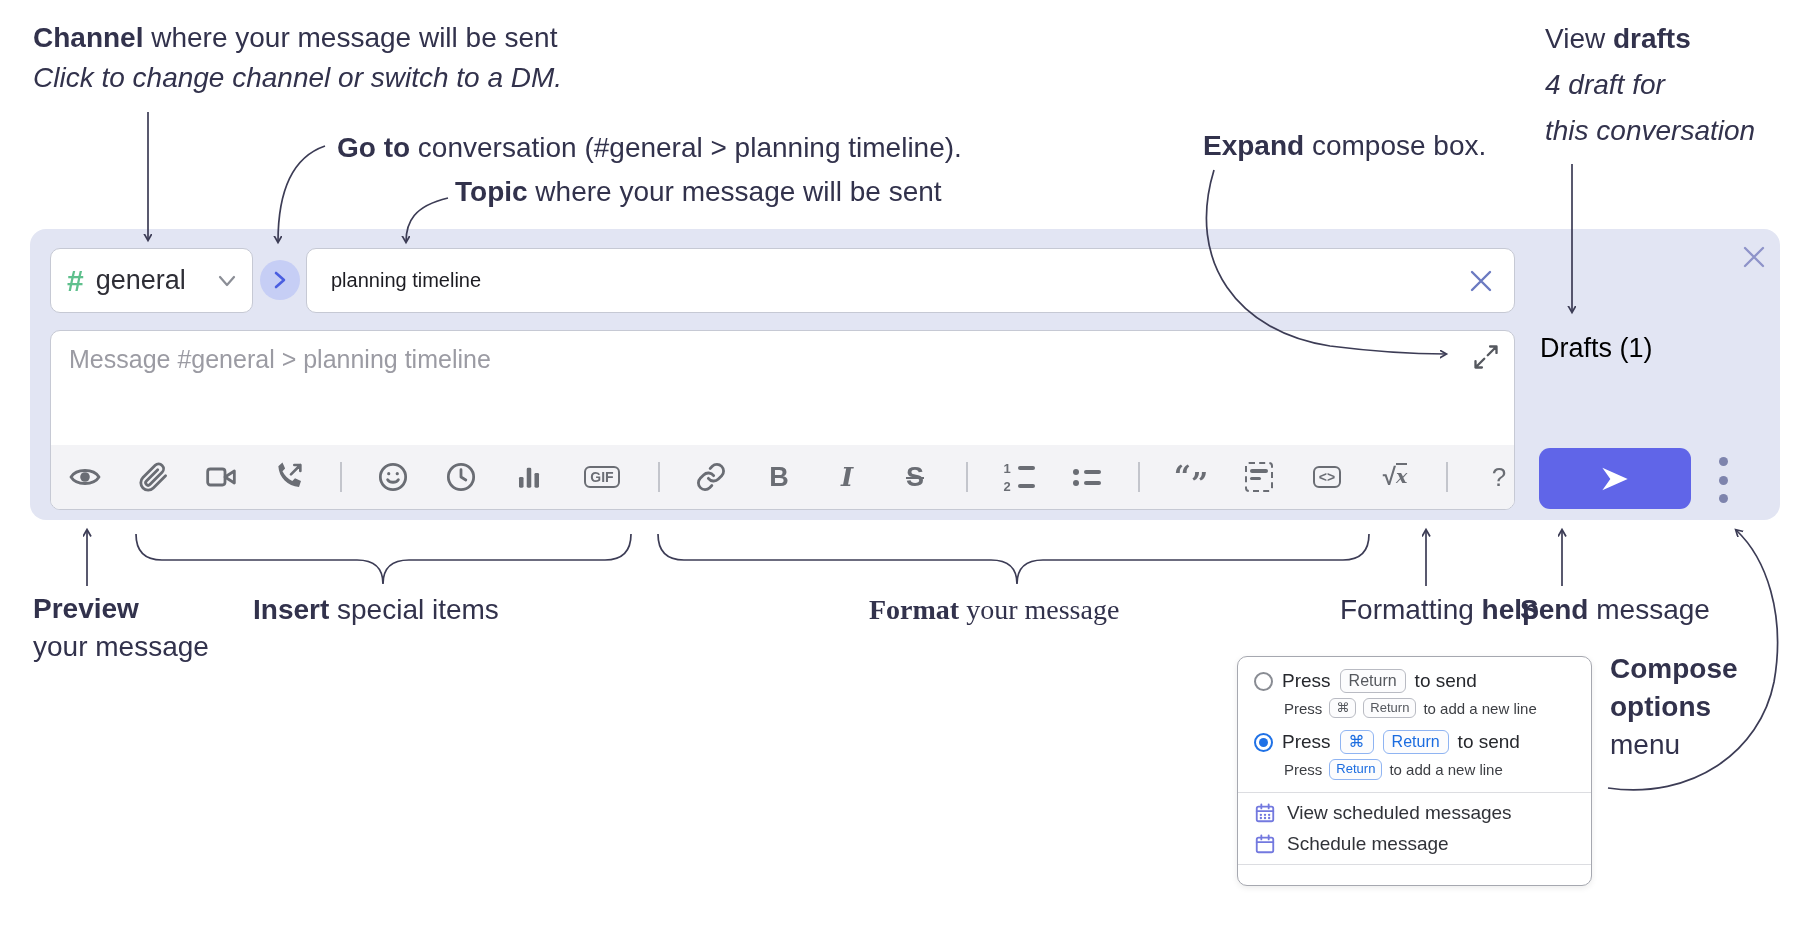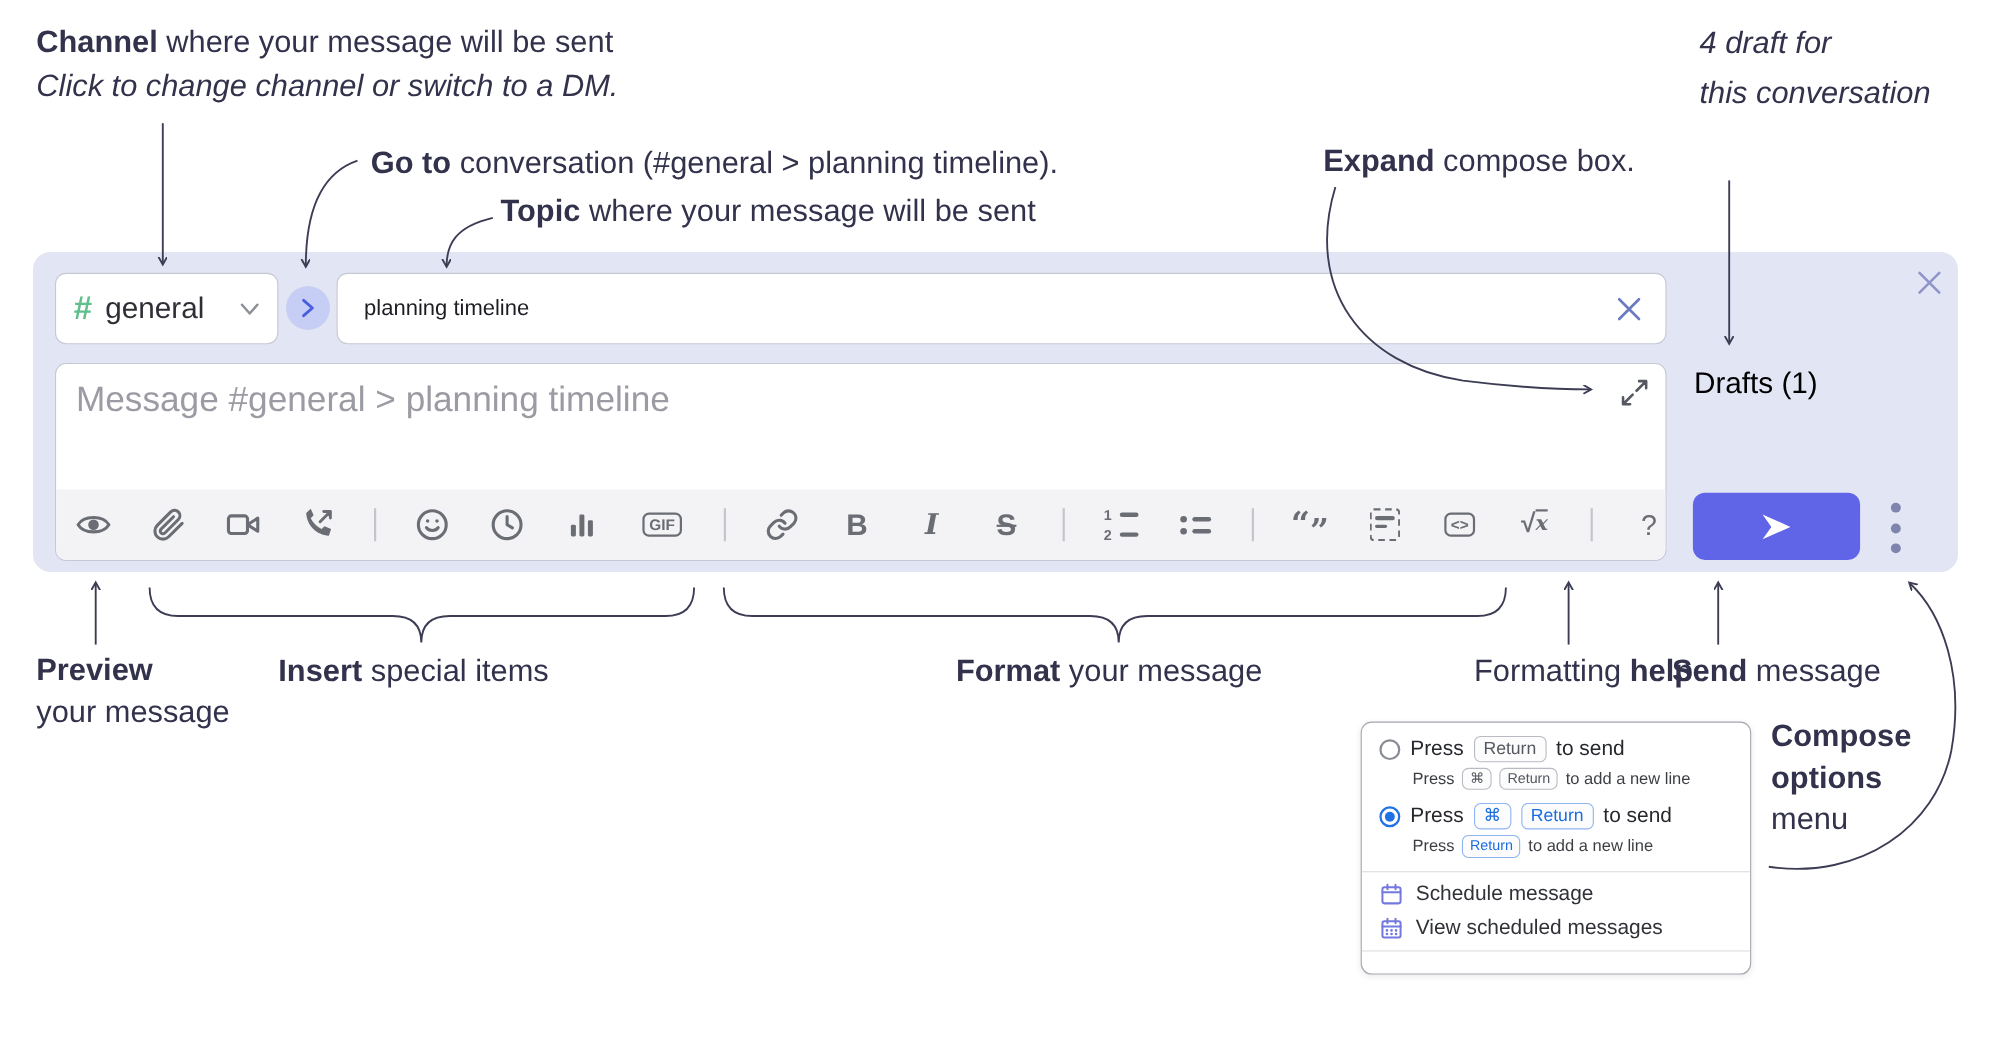--- a/index.html
+++ b/index.html
@@ -19,21 +19,21 @@
   #channel-name{font-size:27px;color:#2e2e36;flex:1;}
   #goto-circle{position:absolute;left:230px;top:31px;width:40px;height:40px;border-radius:50%;
                background:#c6cef5;display:flex;align-items:center;justify-content:center;}
   #topic-box{left:276px;top:19px;width:1209px;height:65px;}
   #topic-input{position:absolute;left:0;top:0;width:100%;height:100%;border:none;outline:none;background:transparent;
                font-family:inherit;font-size:20px;color:#1c1c22;padding:0 60px 0 24px;box-sizing:border-box;}
   #topic-clear{position:absolute;right:18px;top:17px;width:30px;height:30px;cursor:pointer;}
   #compose-close{position:absolute;left:1710px;top:14px;width:28px;height:28px;cursor:pointer;}
   #message-box{left:20px;top:101px;width:1465px;height:180px;}
   #message-input{position:absolute;left:0;top:0;width:100%;height:112px;border:none;outline:none;resize:none;background:transparent;
-                 font-family:inherit;font-size:32px;color:#1c1c22;padding:14px 56px 0 18px;box-sizing:border-box;}
+                 font-family:inherit;font-size:25px;color:#1c1c22;padding:14px 56px 0 18px;box-sizing:border-box;}
   #message-input::placeholder{color:#9b9ba3;opacity:1;}
   #expand-btn{position:absolute;right:14px;top:12px;width:28px;height:28px;cursor:pointer;}
   #toolbar{position:absolute;left:0;right:0;bottom:0;height:64px;background:#f3f3f6;
            border-radius:0 0 9px 9px;display:flex;align-items:center;gap:34px;padding-left:17px;overflow:hidden;}
   .ticon{width:34px;height:34px;display:flex;align-items:center;justify-content:center;color:#6a6d74;flex:0 0 auto;cursor:pointer;position:relative;}
   .tdiv{width:2px;height:30px;background:#c3c5cc;flex:0 0 auto;}
   svg.ic{width:32px;height:32px;stroke:#6a6d74;stroke-width:2.1;fill:none;stroke-linecap:round;stroke-linejoin:round;}
   .tb-text{font-size:27px;font-weight:700;color:#6a6d74;}
   .tb-italic{font-family:"DejaVu Serif","Liberation Serif",serif;font-style:italic;font-weight:700;font-size:26px;}
   .tb-strike{text-decoration:line-through;}
@@ -90,34 +90,35 @@
 
 <div class="ann" style="left:455px;top:172px;">
   <b>Topic</b><span> where your message will be sent</span>
 </div>
 
 <div class="ann" style="left:1203px;top:126px;">
   <b>Expand</b><span> compose box.</span>
 </div>
 
 <div class="ann" style="left:1545px;top:16px;line-height:46px;">
+  <div><span>View </span><b>drafts</b></div>
   <div class="it">4 draft for</div>
   <div class="it">this conversation</div>
 </div>
 
 <div class="ann tight" style="left:33px;top:590px;">
   <div><b>Preview</b></div>
   <div>your message</div>
 </div>
 
 <div class="ann" style="left:253px;top:590px;">
   <b>Insert</b><span> special items</span>
 </div>
 
-<div class="ann" style="left:869px;top:590px;">
+<div class="ann" style="left:869px;top:590px;font-family:Liberation Serif, serif;">
   <b>Format</b><span> your message</span>
 </div>
 
 <div class="ann" style="left:1292px;top:590px;margin-left:48px;">
   <span>Formatting </span><b>help</b>
 </div>
 
 <div class="ann" style="left:1520px;top:590px;">
   <b>Send</b><span> message</span>
 </div>
@@ -321,30 +322,30 @@
   <div class="sub">
     <span>Press</span>
     <kbd class="sm blue">Return</kbd>
     <span>to add a new line</span>
   </div>
   <div class="pdiv"></div>
   <div class="menu-item">
     <svg class="mic" viewBox="0 0 24 24">
       <rect x="3" y="5" width="18" height="16" rx="2"></rect>
       <path d="M8 2.5 V7 M16 2.5 V7 M3 10 H21"></path>
-    </svg>
-    <span>Schedule message</span>
+      <path d="M7.5 14 h.01 M12 14 h.01 M16.5 14 h.01 M7.5 17.5 h.01 M12 17.5 h.01 M16.5 17.5 h.01" stroke-width="2.6"></path>
+    </svg>
+    <span>View scheduled messages</span>
   </div>
   <div class="menu-item">
     <svg class="mic" viewBox="0 0 24 24">
       <rect x="3" y="5" width="18" height="16" rx="2"></rect>
       <path d="M8 2.5 V7 M16 2.5 V7 M3 10 H21"></path>
-      <path d="M7.5 14 h.01 M12 14 h.01 M16.5 14 h.01 M7.5 17.5 h.01 M12 17.5 h.01 M16.5 17.5 h.01" stroke-width="2.6"></path>
-    </svg>
-    <span>View scheduled messages</span>
+    </svg>
+    <span>Schedule message</span>
   </div>
   <div class="pdiv"></div>
 </div>
 
 <svg id="overlay" viewBox="0 0 1814 944">
   <defs>
     <marker id="arr" markerWidth="12" markerHeight="12" refX="6.5" refY="4" orient="auto" markerUnits="userSpaceOnUse">
       <path d="M0,0 L7,4 L0,8" fill="none" stroke="#3c3c55" stroke-width="1.7"></path>
     </marker>
   </defs>

